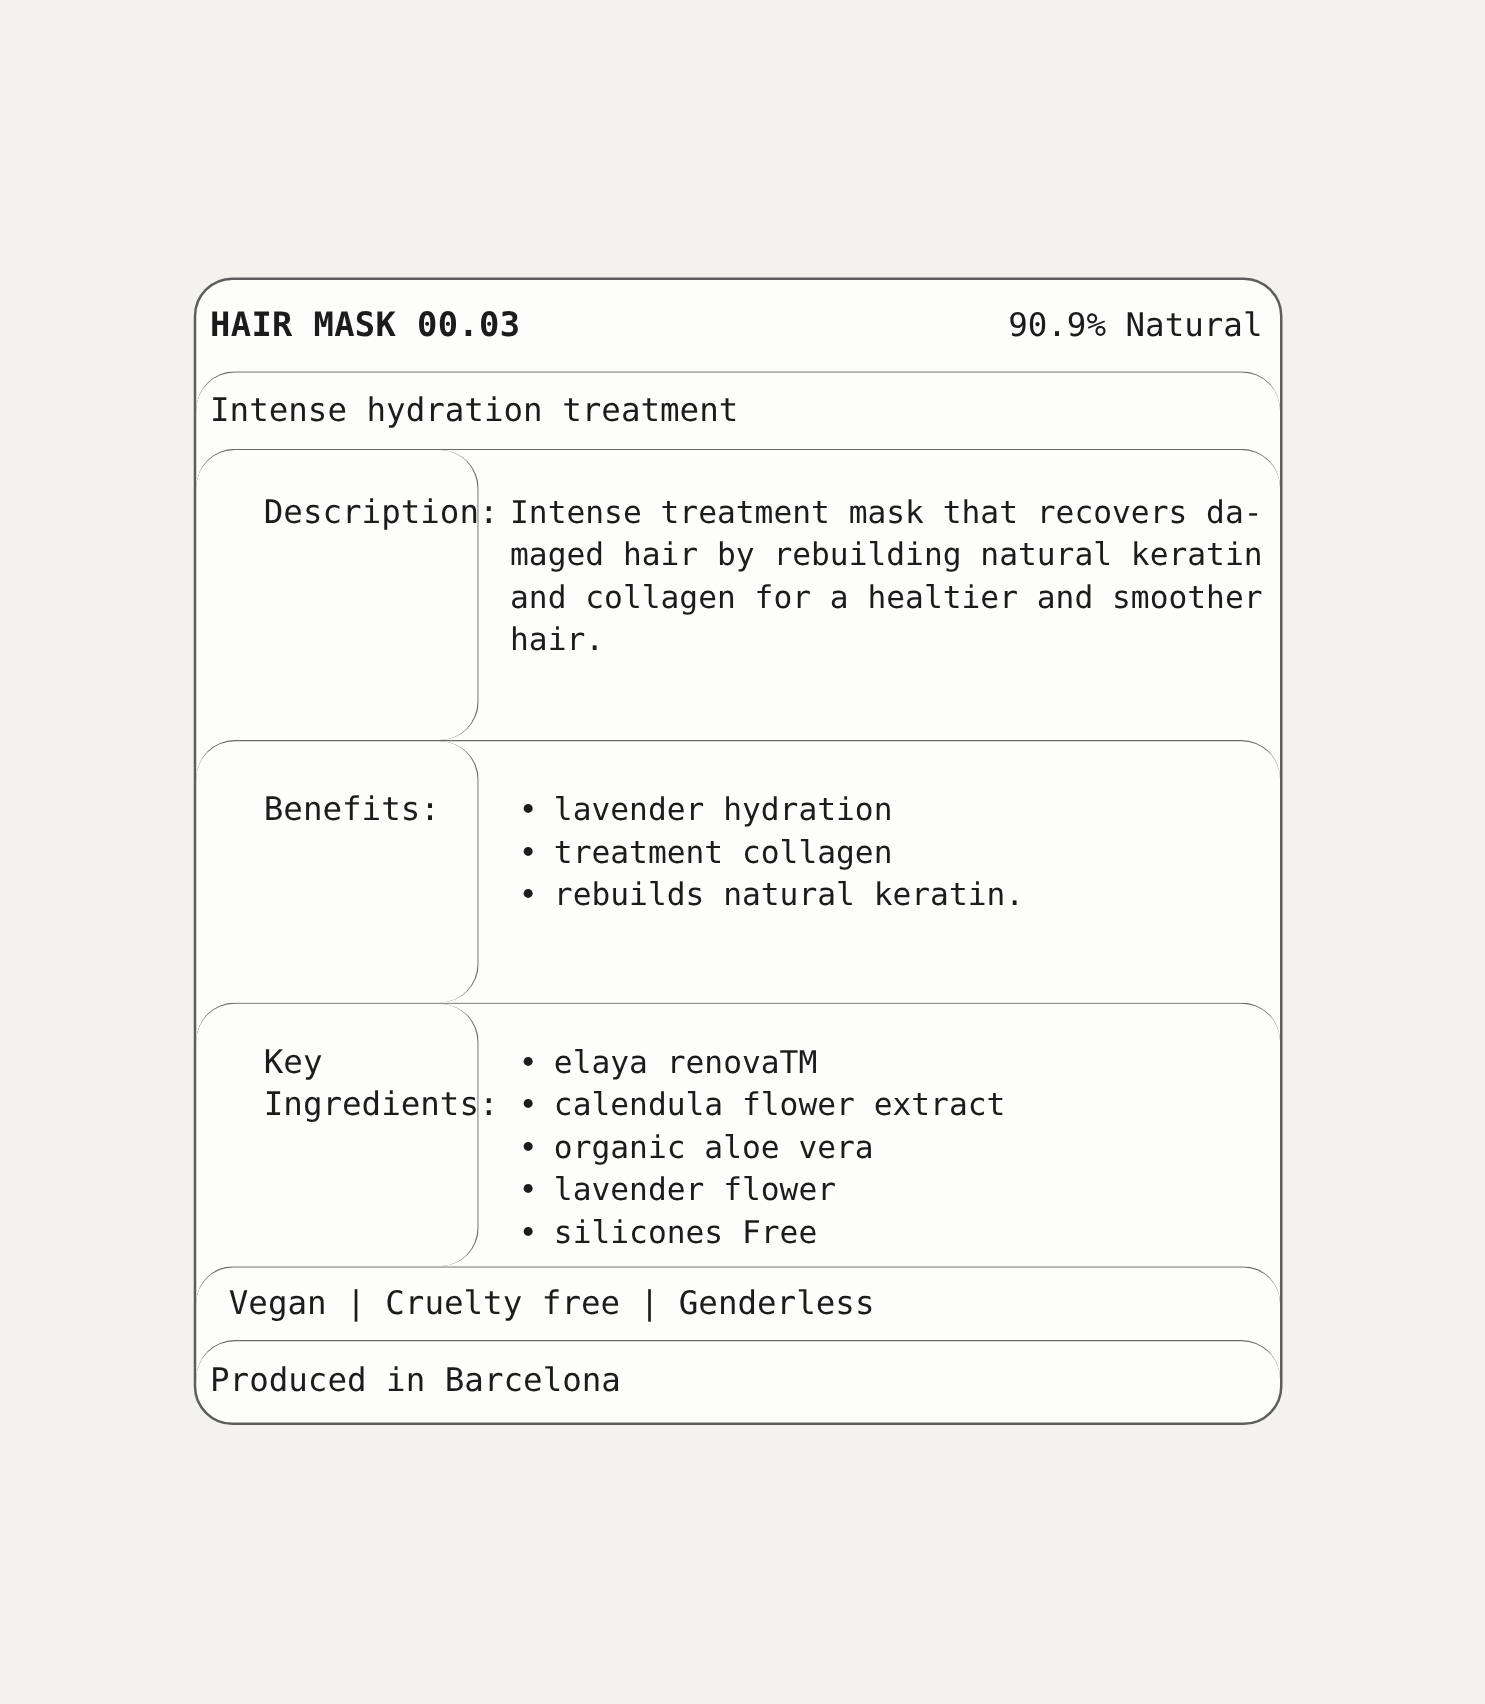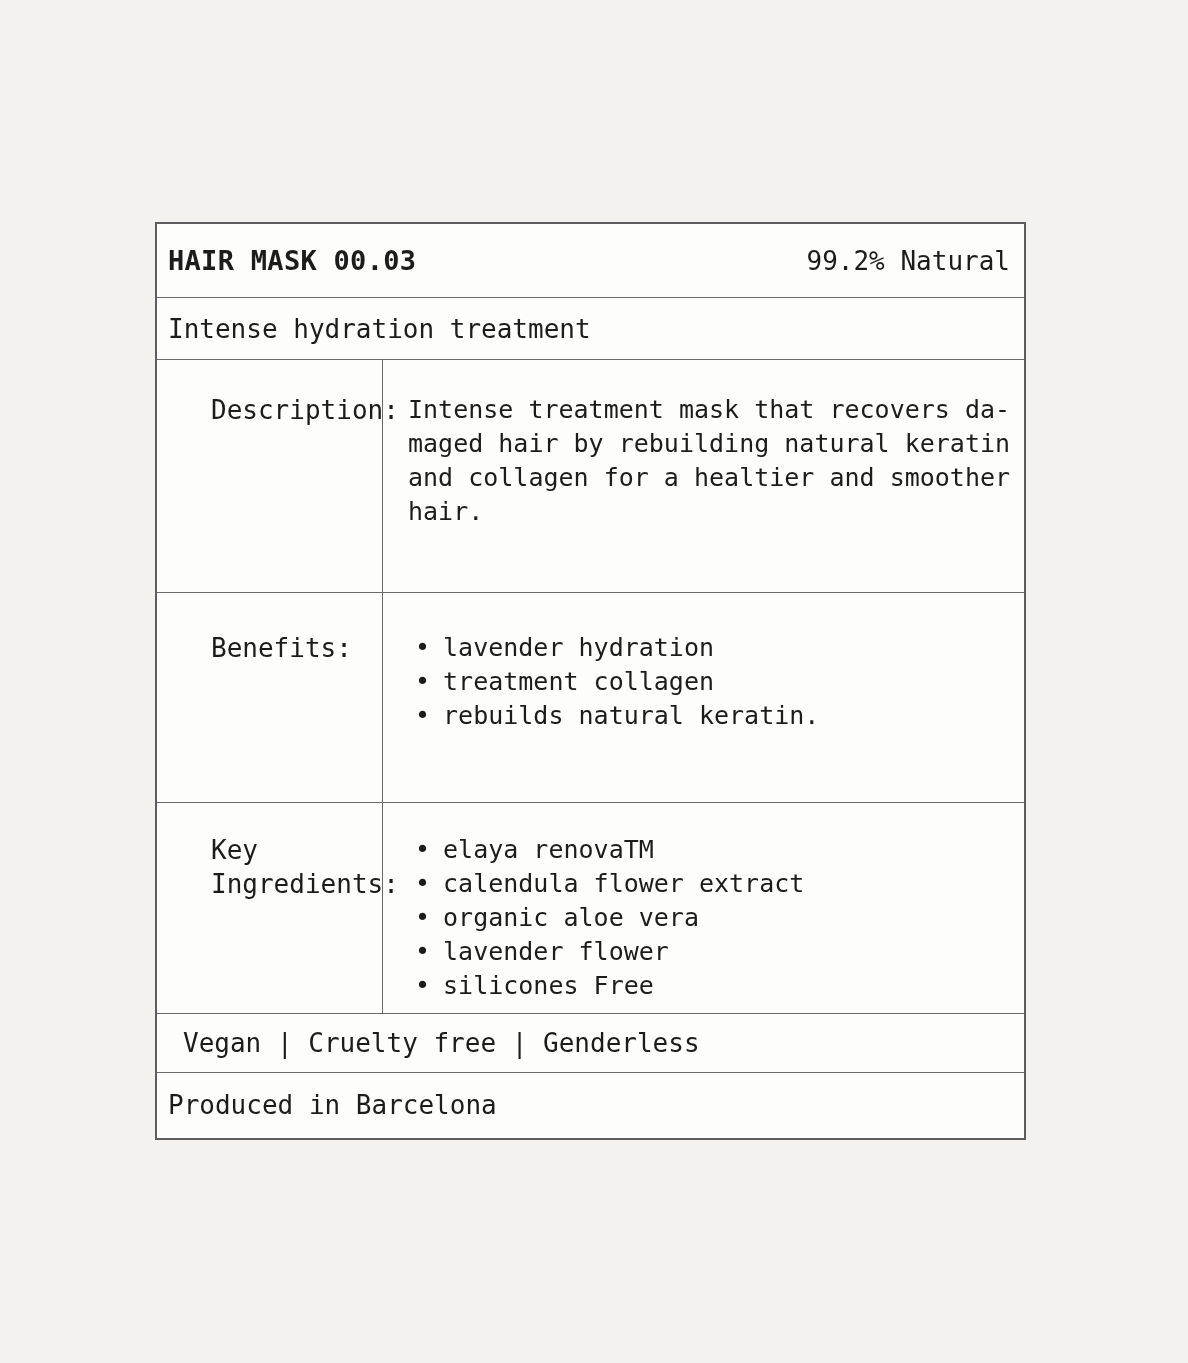--- a/index.html
+++ b/index.html
@@ -2,21 +2,21 @@
 <html><head>
 <meta charset="utf-8">
 <style>
   :root{
     --page-bg:#f3f2ef;
     --card-bg:#fdfdfc;
     --line:#5d5d5d;
     --line-thin:#6a6a6a;
     --ink:#1c1c1c;
   }
-  *{box-sizing:border-box;margin:0;padding:0;}
+  *{box-sizing:border-box;margin:0;padding:0;border-radius:31px;}
   html,body{width:1188px;height:1363px;}
   body{
     background:var(--page-bg);
     font-family:"DejaVu Sans Mono","Liberation Mono",monospace;
     color:var(--ink);
   }
   .card{
     width:871px;
     margin:222px 0 0 155px;
     background:var(--card-bg);
@@ -90,21 +90,21 @@
     line-height:34px;
   }
 </style>
 </head>
 <body>
 
 <div class="card">
 
   <div class="row header-row">
     <span class="product-title">HAIR MASK 00.03</span>
-    <span class="natural">99.2% Natural</span>
+    <span class="natural">90.9% Natural</span>
   </div>
 
   <div class="row subtitle-row">Intense hydration treatment</div>
 
   <div class="row grid-row desc-row">
     <div class="cell-label">Description:</div>
     <div class="cell-content paragraph">Intense treatment mask that recovers da-
 maged hair by rebuilding natural keratin
 and collagen for a healtier and smoother
 hair.</div>

